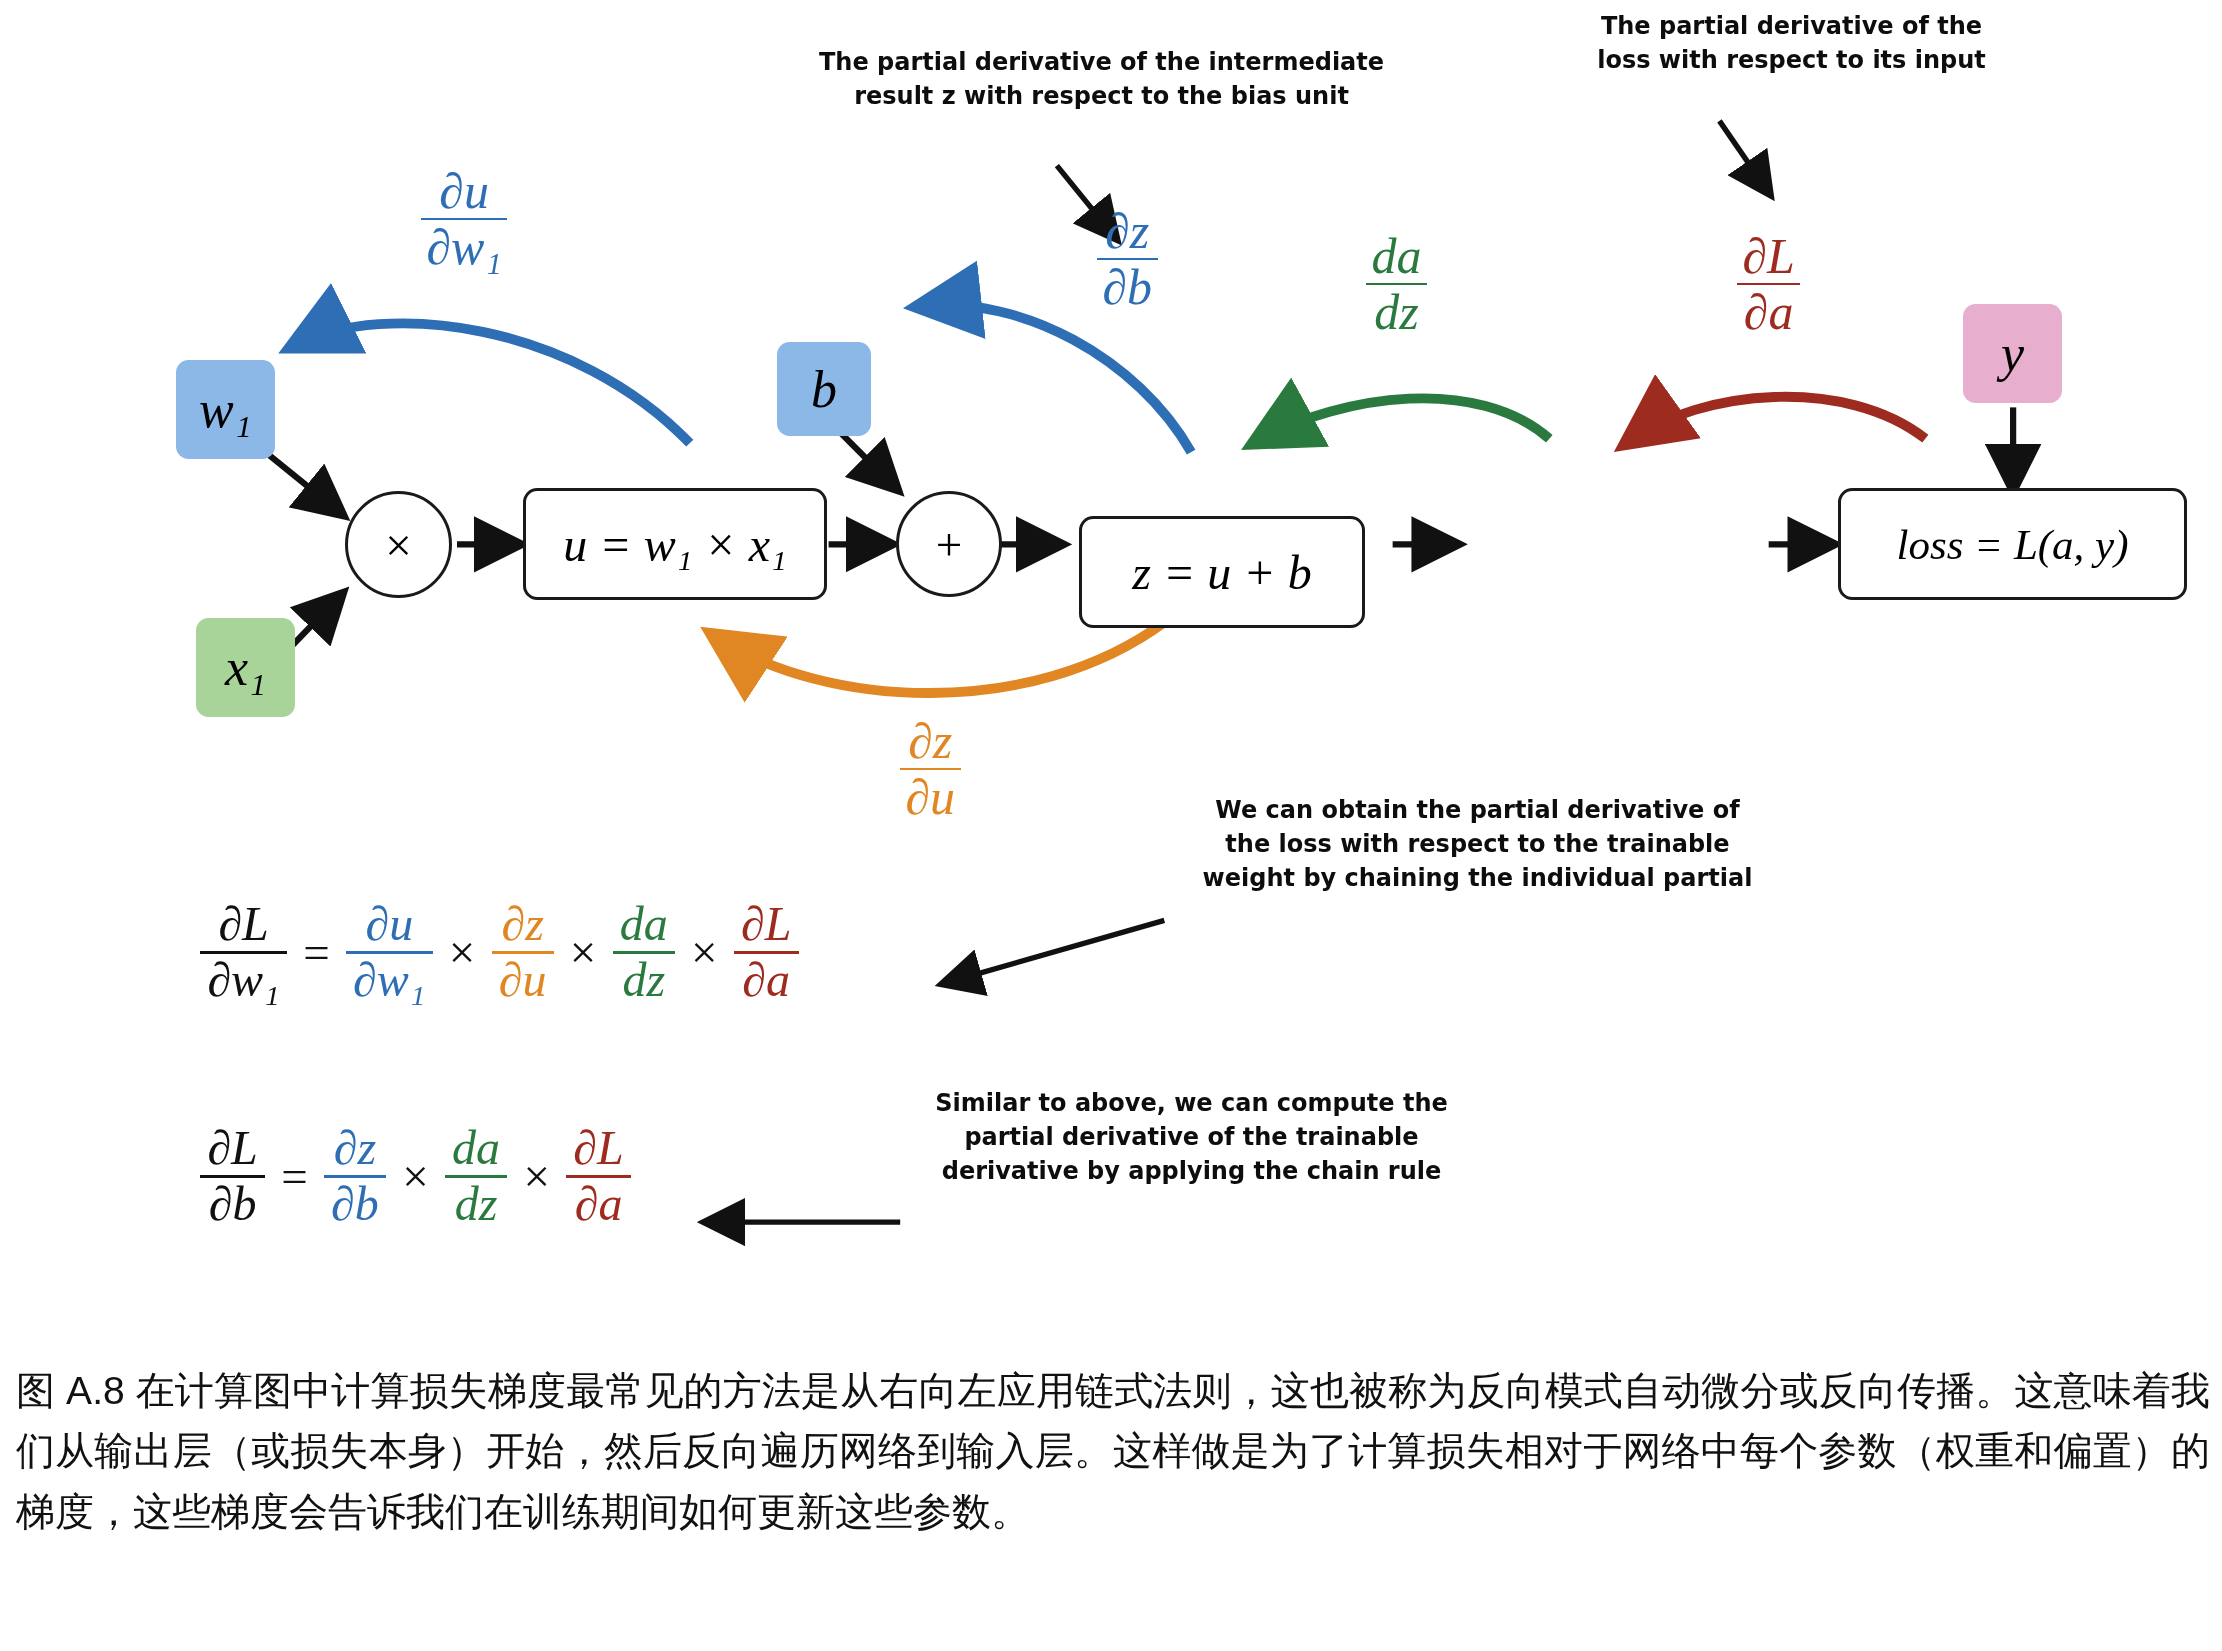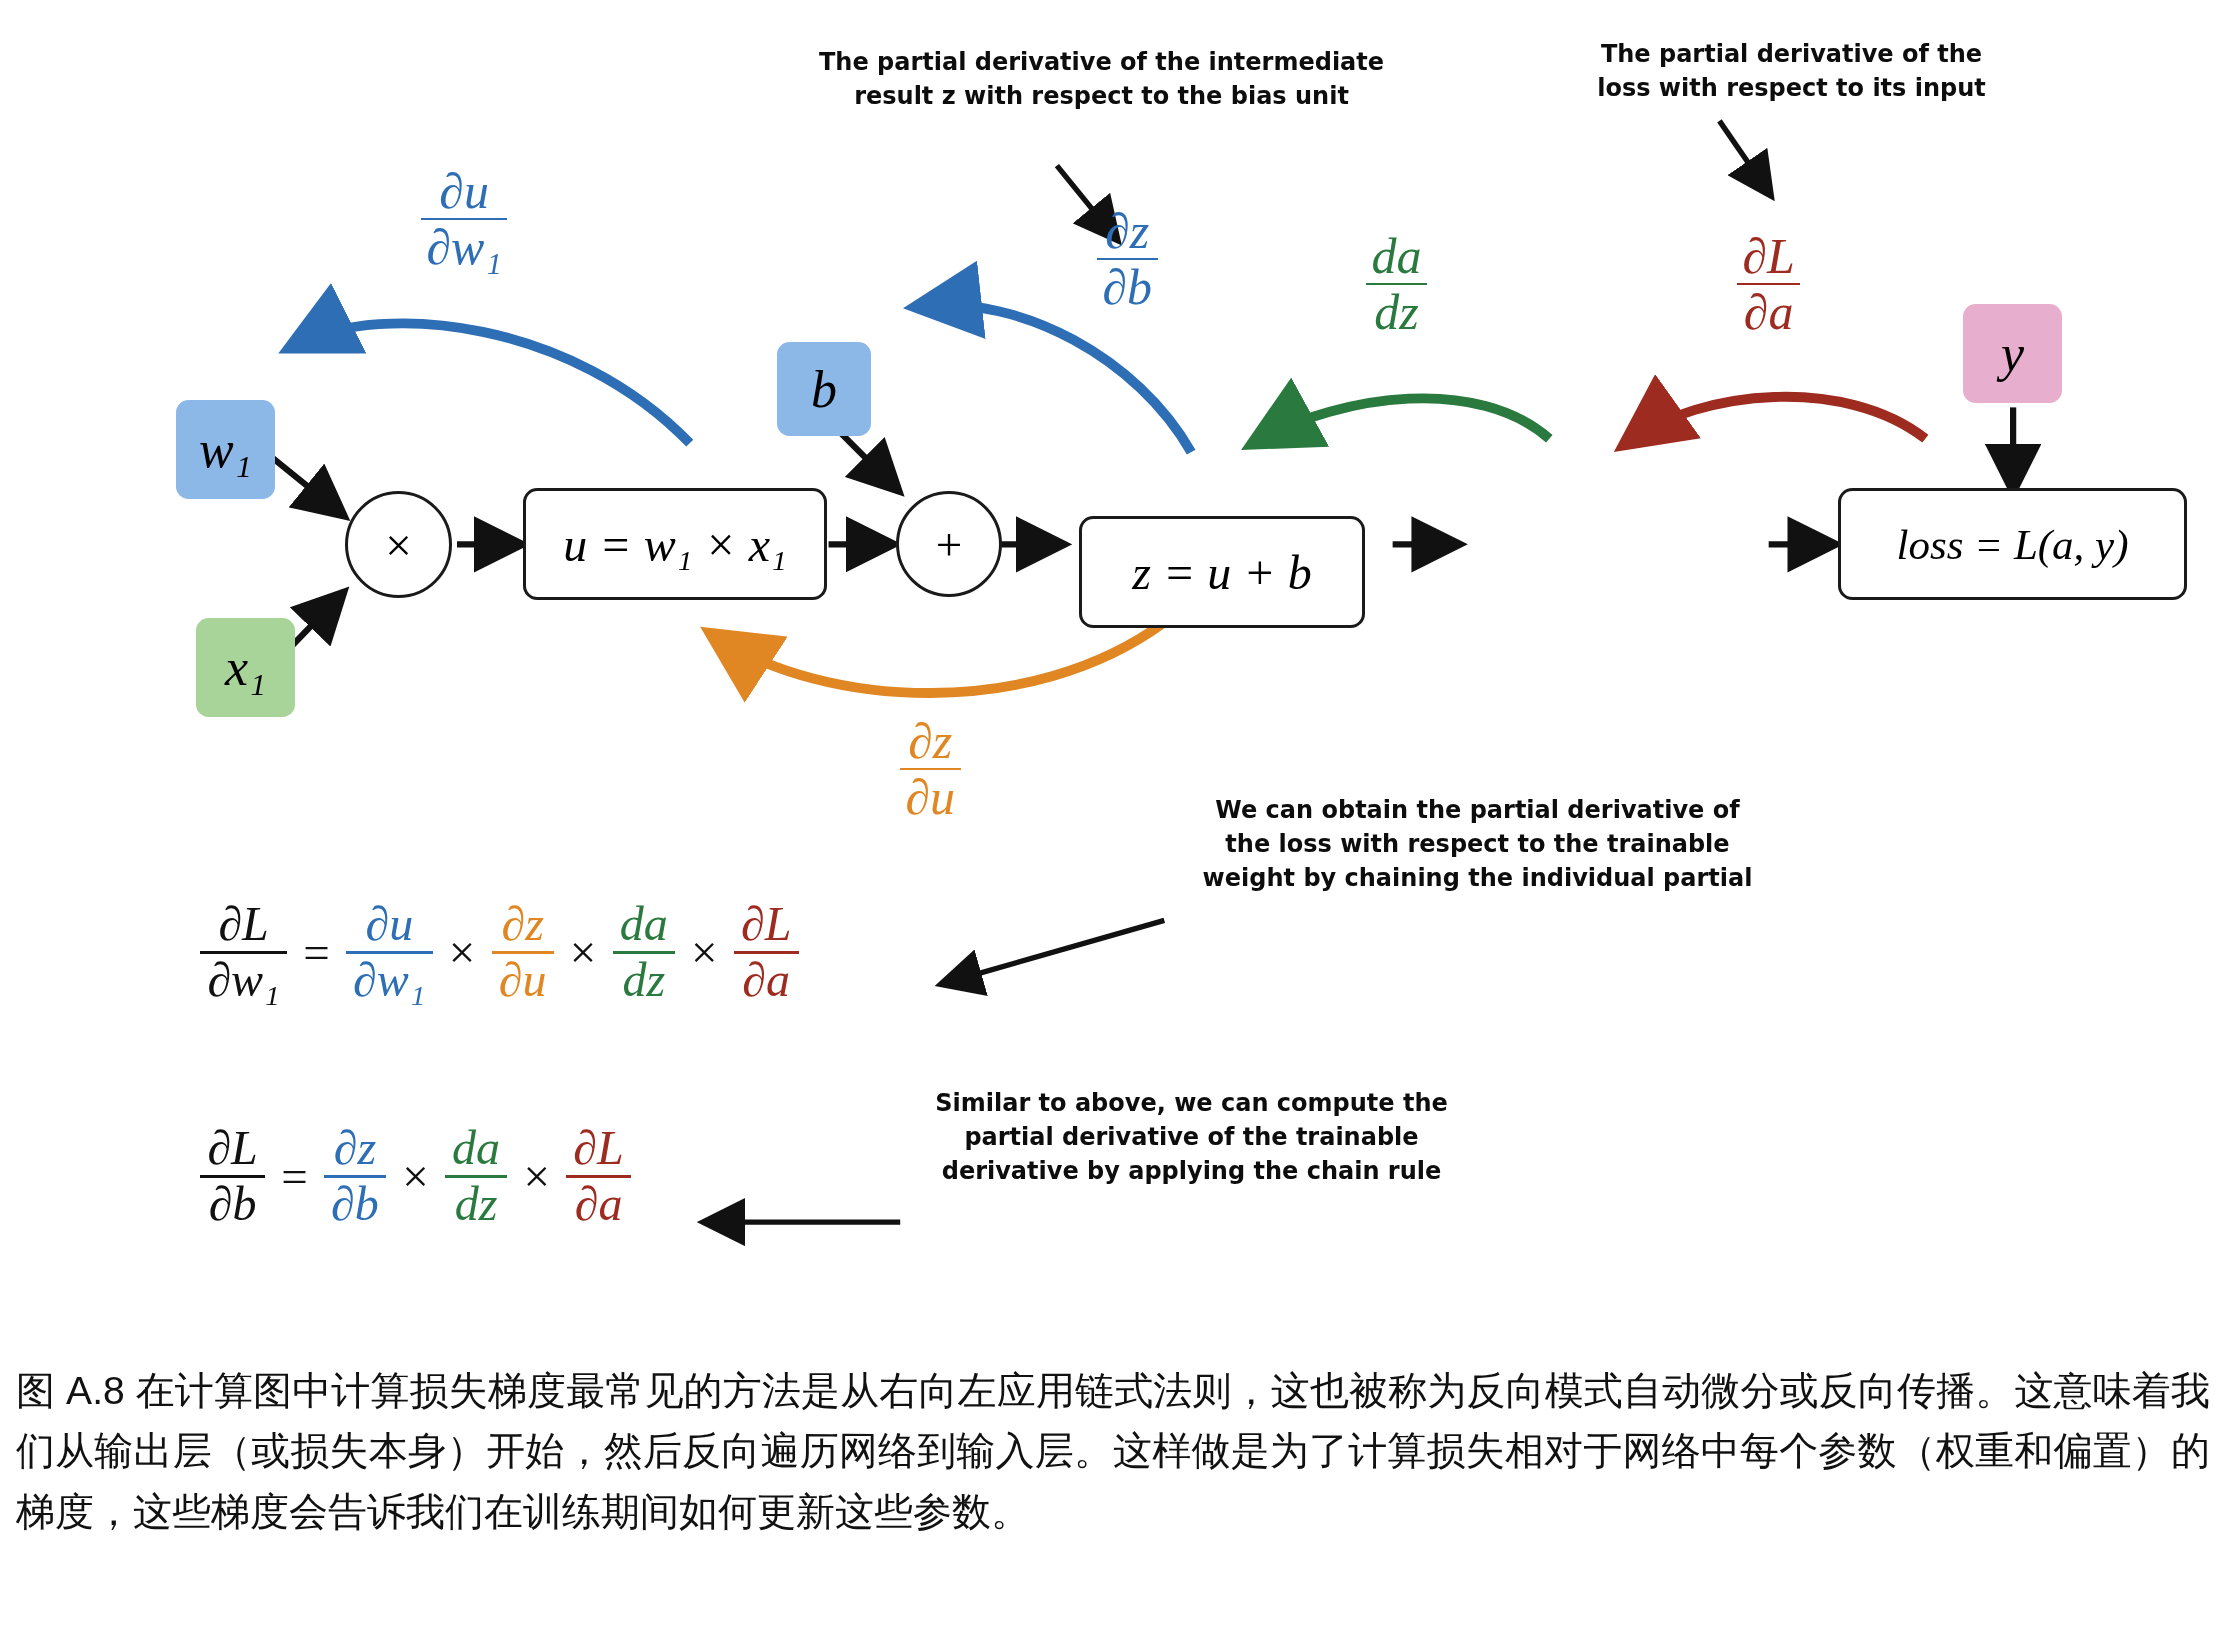--- a/index.html
+++ b/index.html
@@ -167,21 +167,21 @@
 
     <path d="M1330,505 C1270,400 1140,330 1030,342" stroke="#2e6eb5" stroke-width="11" fill="none" marker-end="url(#ahBlue)"></path>
 
     <path d="M1730,490 C1650,420 1500,440 1405,492" stroke="#2a7a3f" stroke-width="11" fill="none" marker-end="url(#ahGreen)"></path>
 
     <path d="M2150,490 C2060,420 1900,435 1820,492" stroke="#9e2b20" stroke-width="11" fill="none" marker-end="url(#ahRed)"></path>
 
     <path d="M1300,695 C1150,805 920,790 800,712" stroke="#e08724" stroke-width="11" fill="none" marker-end="url(#ahOrange)"></path>
   </svg>
 
-  <div class="node varbox" style="left:176px; top:360px; width:99px; height:99px; background:#8cb8e8;margin-top:40px;">
+  <div class="node varbox" style="left:176px; top:360px; width:99px; height:99px; background:#8cb8e8;">
     <span>w₁</span>
   </div>
   <div class="node varbox" style="left:176px; top:618px; width:99px; height:99px; background:#a8d49a;margin-left:20px;">
     <span>x₁</span>
   </div>
   <div class="node varbox" style="left:777px; top:342px; width:94px; height:94px; background:#8cb8e8;">
     <span>b</span>
   </div>
   <div class="node varbox" style="left:1963px; top:304px; width:99px; height:99px; background:#e8aecd;">
     <span>y</span>
@@ -227,21 +227,21 @@
   <div class="deriv" style="left:900px; top:716px; color:#e08724; font-size:50px;">
     <span class="num">∂z</span>
     <span class="den">∂u</span>
   </div>
 
   <div class="annot" style="left:788px; top:45px; width:627px;">
     <div>The partial derivative of the intermediate</div>
     <div>result z with respect to the bias unit</div>
   </div>
 
-  <div class="annot" style="left:1514px; top:9px; width:555px;margin-top:28px;">
+  <div class="annot" style="left:1514px; top:9px; width:555px;">
     <div>The partial derivative of the</div>
     <div>loss with respect to its input</div>
   </div>
 
   <div class="annot" style="left:1173px; top:793px; width:609px;">
     <div>We can obtain the partial derivative of</div>
     <div>the loss with respect to the trainable</div>
     <div>weight by chaining the individual partial</div>
   </div>
 

